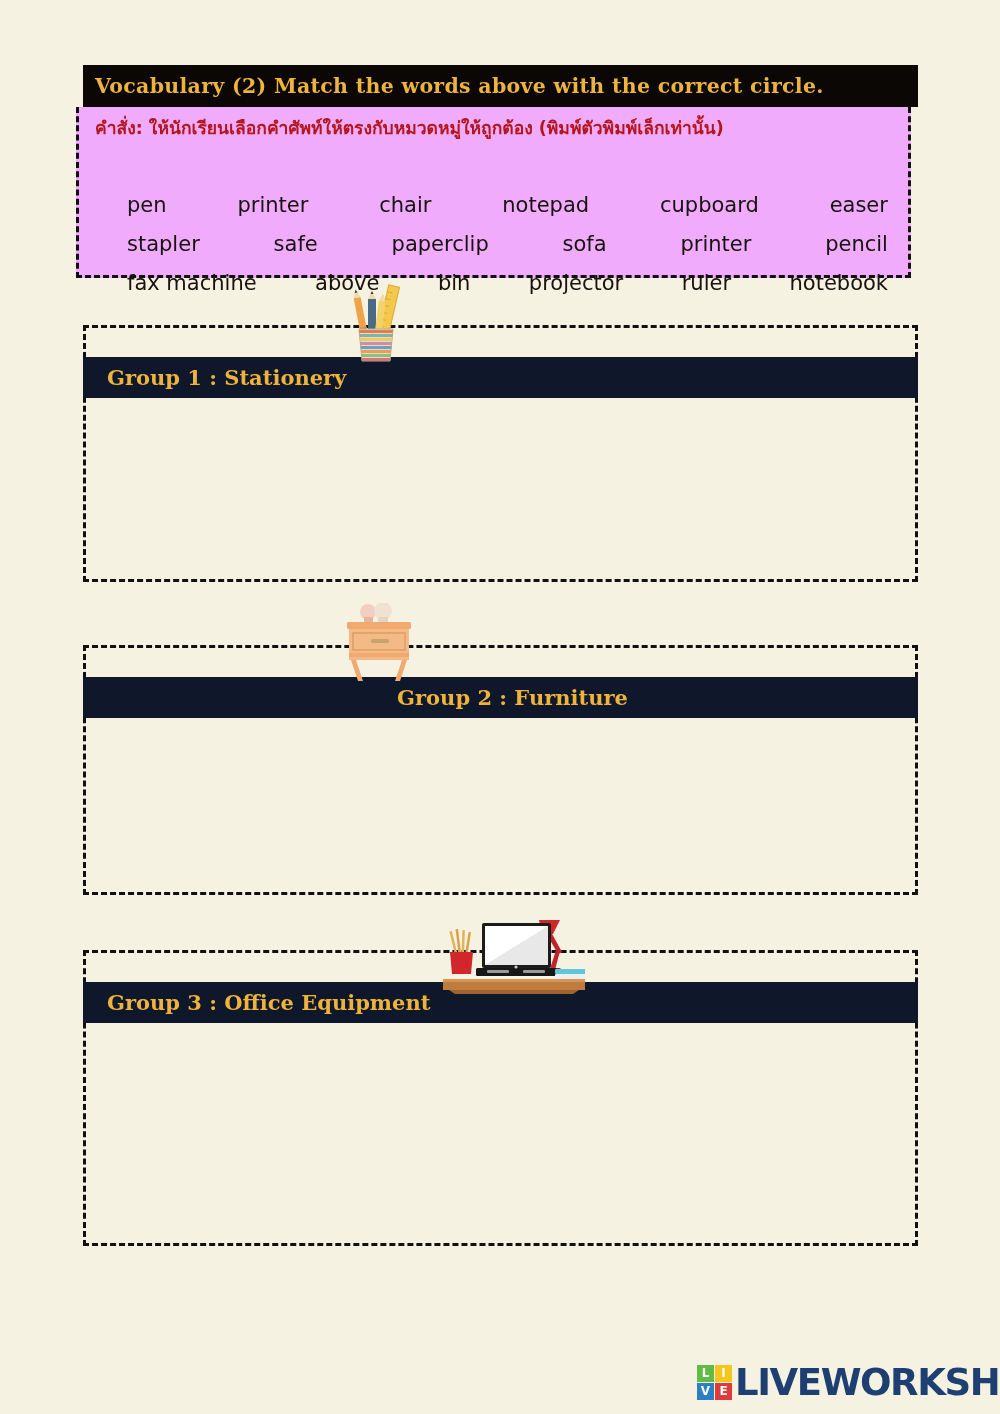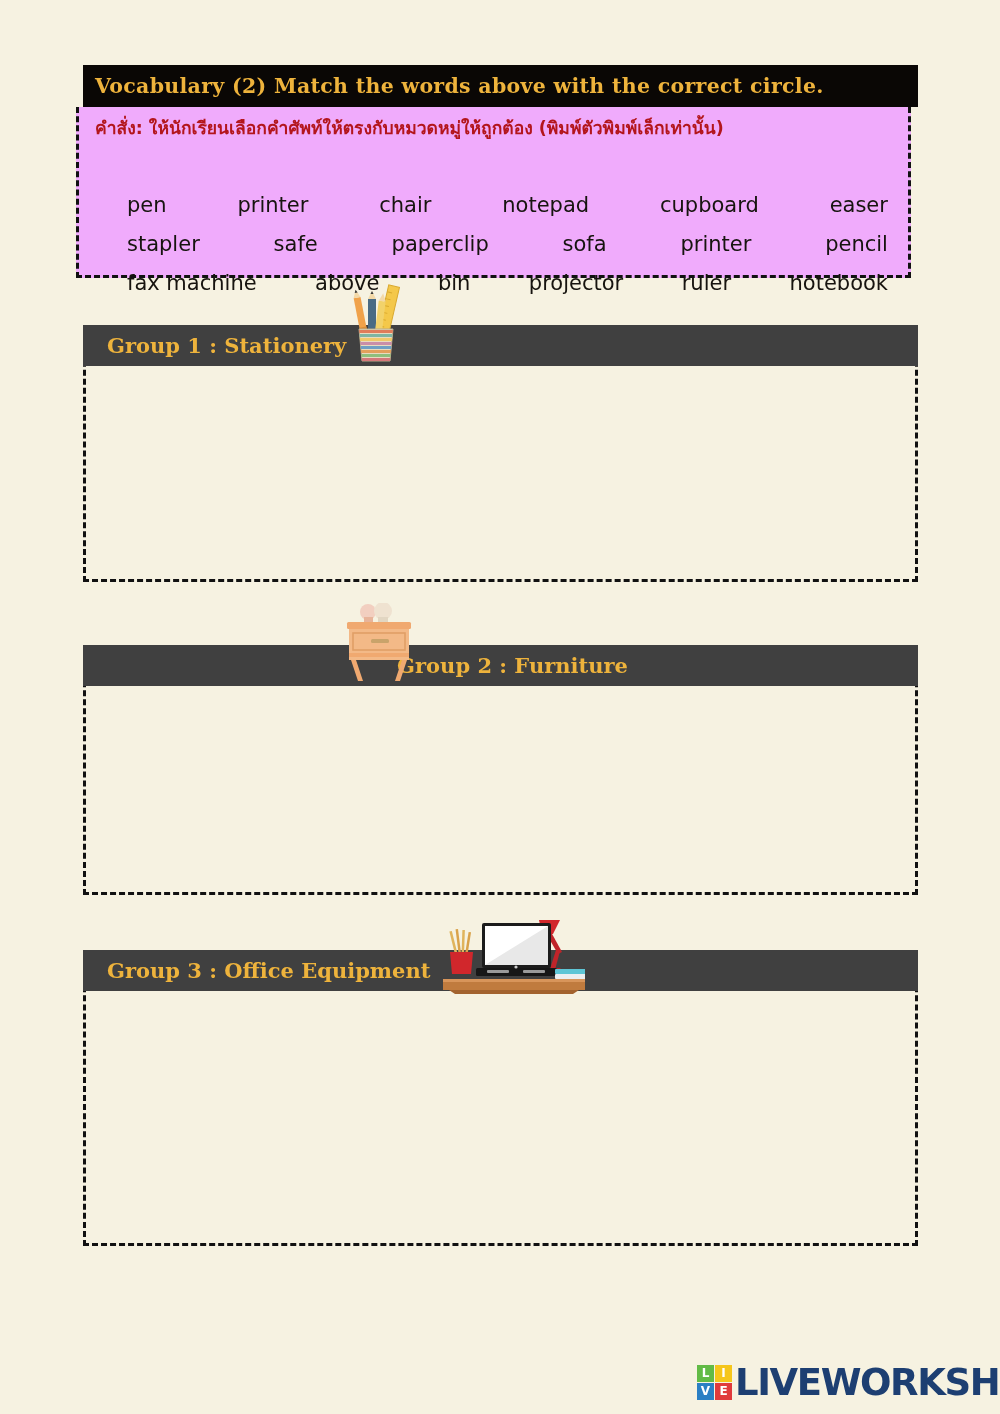--- a/index.html
+++ b/index.html
@@ -69,24 +69,25 @@
   .word-row .w { white-space: nowrap; margin-top: 46px; }
 
   
   .group-box {
     position: absolute;
     border: 3px dashed #111;
     background: transparent;
   }
   .group-bar {
     position: absolute;
-    background: #404040;
+    background: #0f172a;
     display: flex;
     align-items: center;
     z-index: 3;
+    margin-top: 32px;
   }
   .group-label {
     color: #eeb33c;
     font-family: "DejaVu Serif", serif;
     font-size: 21px;
     font-weight: 700;
     padding-left: 24px;
     white-space: nowrap;
   }
   .answer-area {

